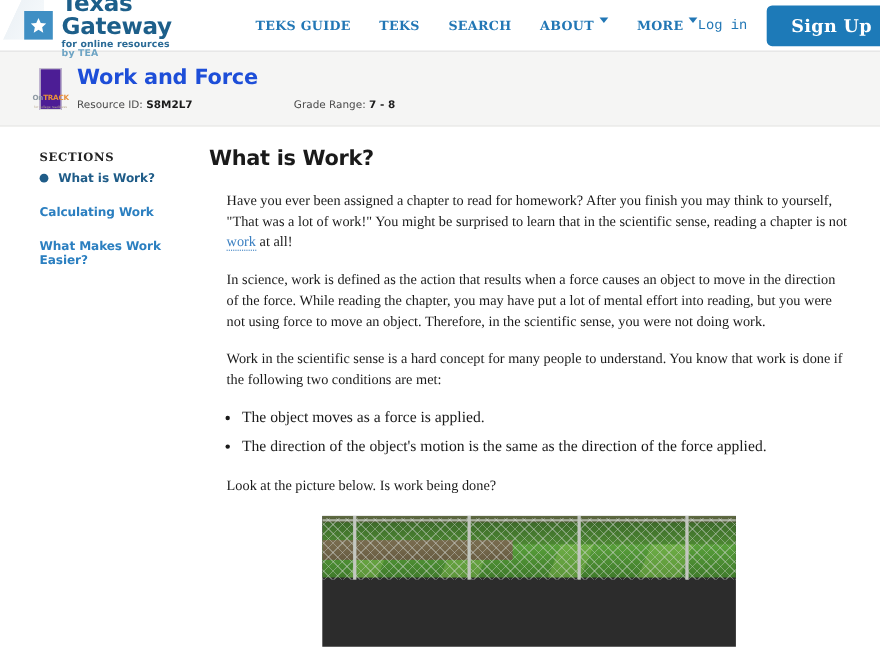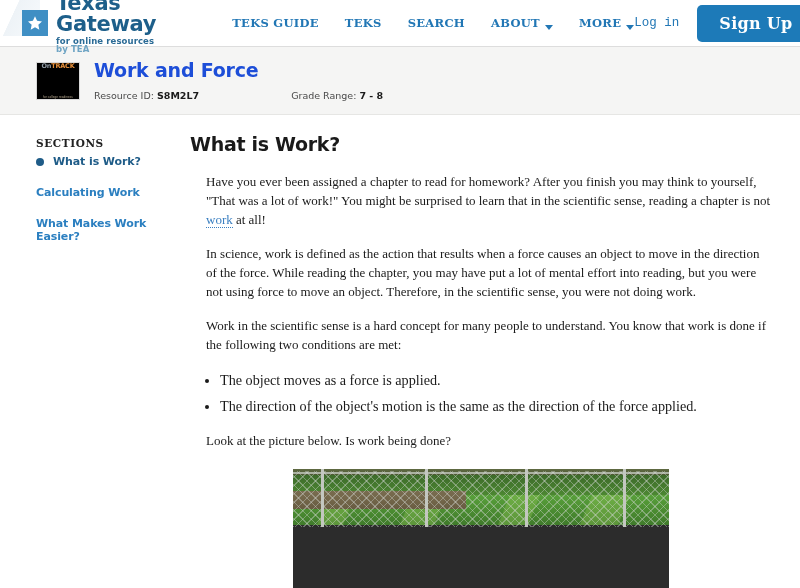--- a/index.html
+++ b/index.html
@@ -71,21 +71,21 @@
   }
   .nav-link {
     font-family: "DejaVu Serif", serif;
     font-size: 11.5px;
     font-weight: bold;
     color: #2277b5;
     letter-spacing: 0.3px;
     text-decoration: none;
     cursor: pointer;
     display: flex;
-    align-items: flex-end;
+    align-items: flex-start;
     gap: 5px;
     white-space: nowrap;
   }
   .caret {
     width: 0; height: 0;
     border-left: 4px solid transparent;
     border-right: 4px solid transparent;
     border-top: 5px solid #2277b5;
     display: inline-block;
   }
@@ -120,27 +120,27 @@
   
   .resource-banner {
     background: #f5f5f4;
     border-bottom: 1px solid #e6e6e4;
     height: 68px;
     display: flex;
     align-items: center;
     padding: 0 22px 0 36px;
   }
   .res-logo {
-    width: 44px; height: 38px;
-    background: #000000;
+    width: 20px; height: 38px;
+    background: #4c1d95;
     border: 1px solid #d8d8d8;
     display: flex;
     flex-direction: column;
     align-items: center;
-    justify-content: space-between;
+    justify-content: flex-end;
     flex: none;
   }
   .res-logo-main {
     font-family: "DejaVu Sans", sans-serif;
     font-size: 6.5px;
     font-weight: bold;
     letter-spacing: -0.2px;
     line-height: 1;
     white-space: nowrap;
   }

